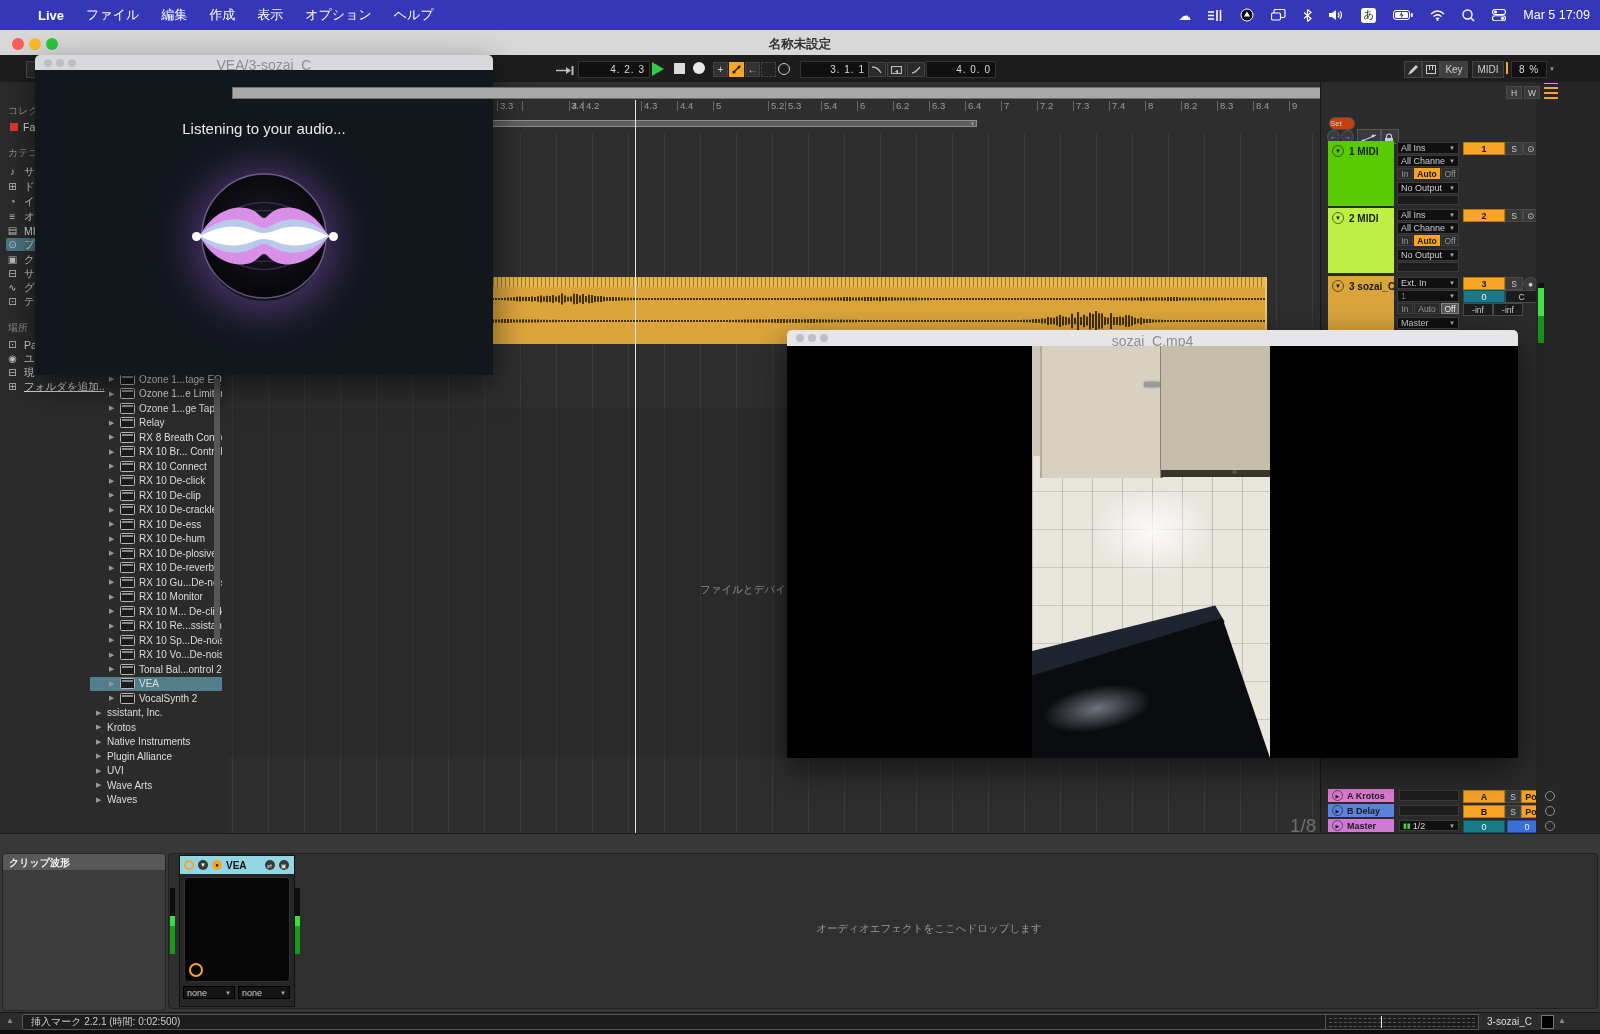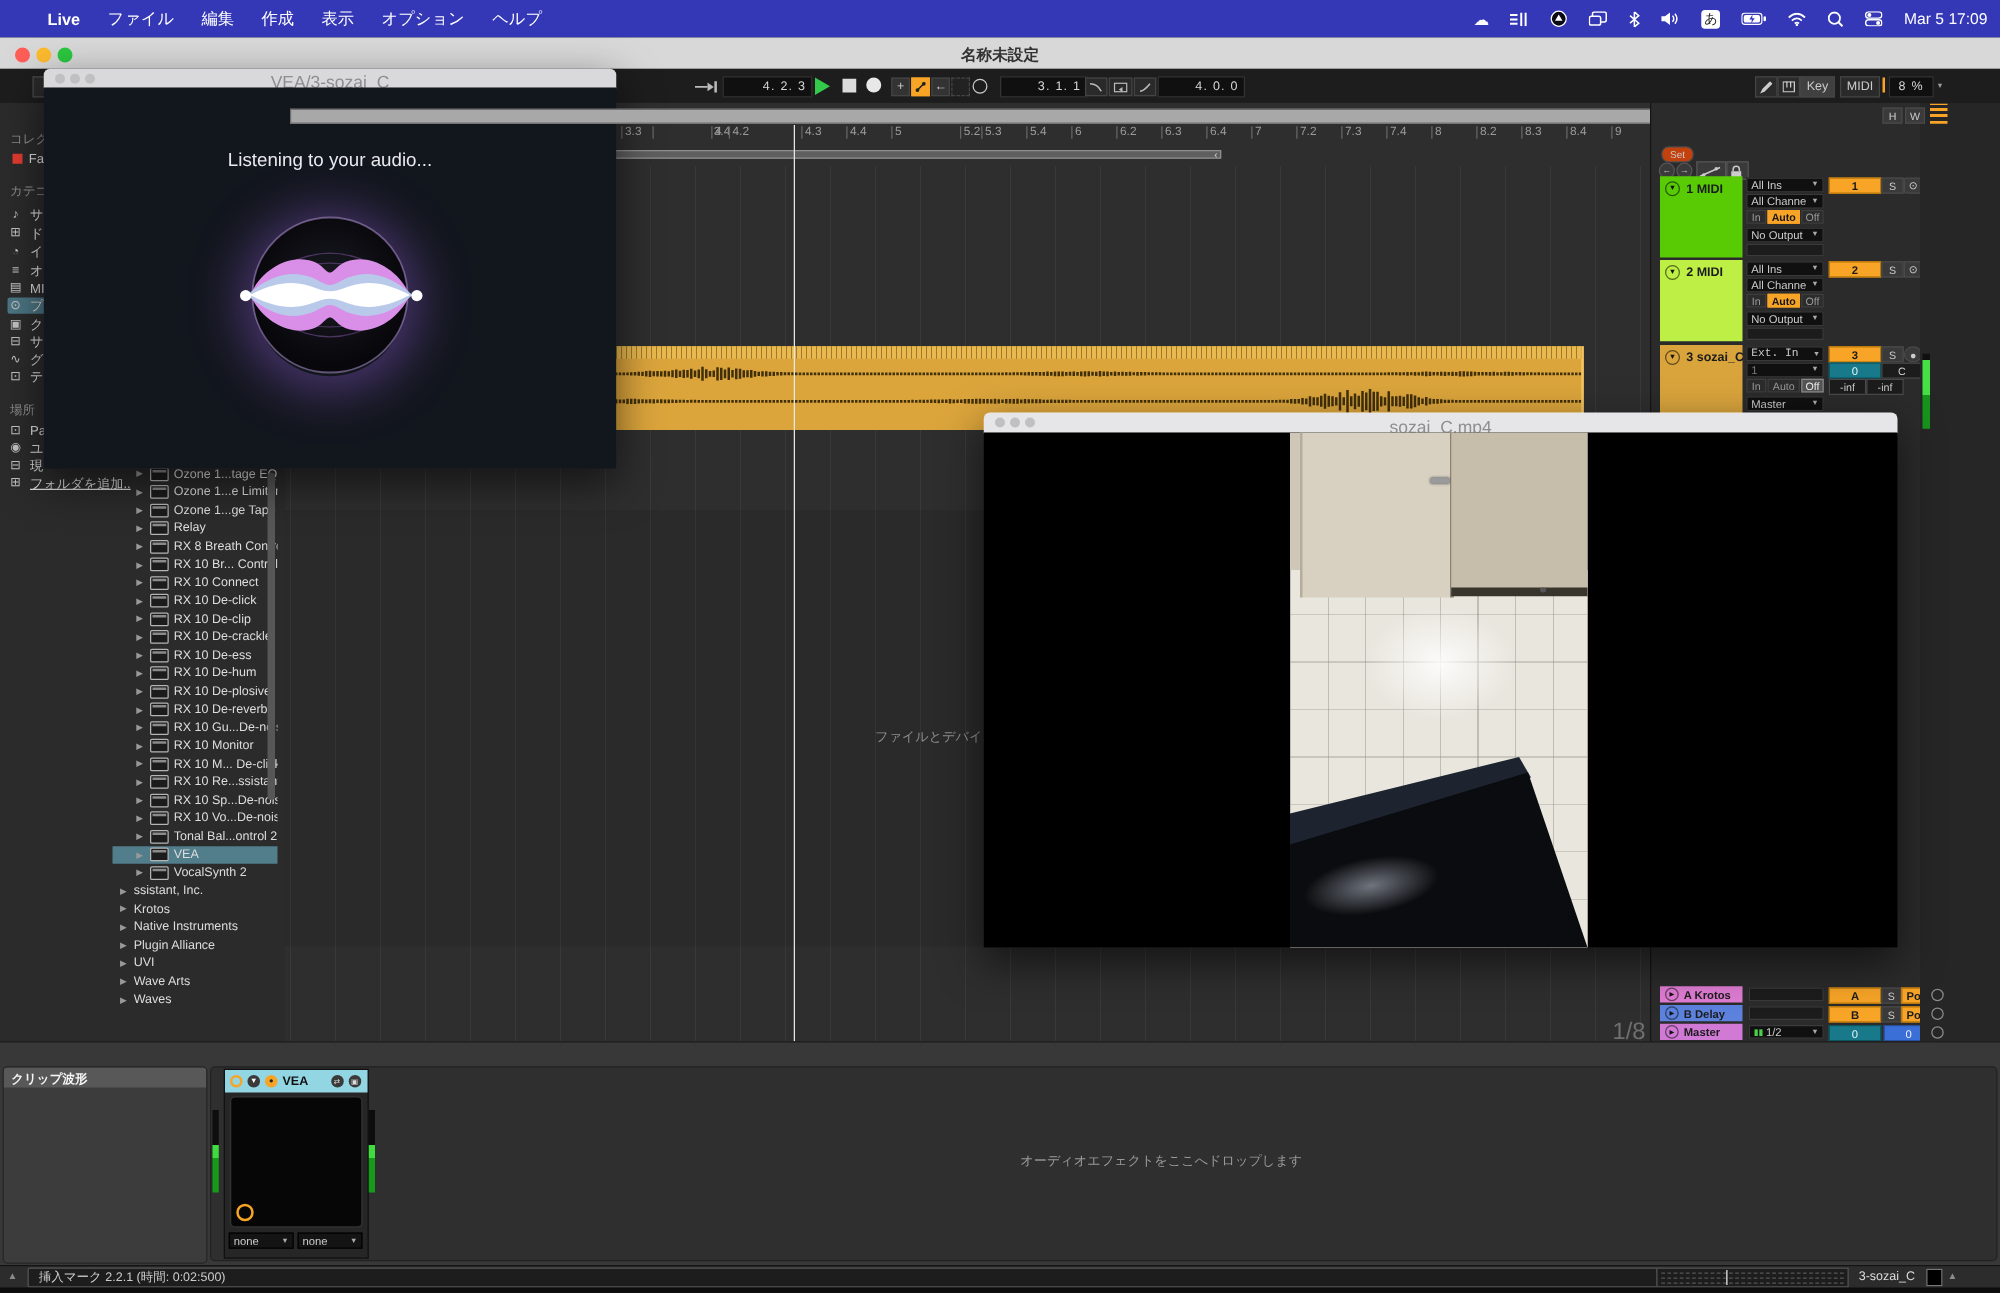--- a/index.html
+++ b/index.html
@@ -510,21 +510,21 @@
           <path d="M0 32.6L0 35.4M3 32.4L3 35.6M6 32.4L6 35.6M9 32.8L9 35.2M12 32.7L12 35.3M15 32.7L15 35.3M18 32.7L18 35.3M21 32.8L21 35.2M24 32.8L24 35.2M27 32.9L27 35.1M30 32.9L30 35.1M33 32.9L33 35.1M36 32.9L36 35.1M39 32.9L39 35.1M42 32.9L42 35.1M45 32.9L45 35.1M48 32.9L48 35.1M51 32.9L51 35.1M54 32.9L54 35.1M57 32.9L57 35.1M60 32.9L60 35.1M63 32.9L63 35.1M66 32.9L66 35.1M69 32.9L69 35.1M72 32.9L72 35.1M75 32.9L75 35.1M78 32.9L78 35.1M81 32.9L81 35.1M84 32.9L84 35.1M87 32.9L87 35.1M90 32.9L90 35.1M93 32.9L93 35.1M96 32.9L96 35.1M99 32.9L99 35.1M102 32.9L102 35.1M105 32.9L105 35.1M108 32.9L108 35.1M111 32.9L111 35.1M114 32.9L114 35.1M117 32.9L117 35.1M120 32.9L120 35.1M123 32.9L123 35.1M126 32.9L126 35.1M129 32.9L129 35.1M132 32.9L132 35.1M135 32.9L135 35.1M138 32.9L138 35.1M141 32.9L141 35.1M144 32.9L144 35.1M147 32.9L147 35.1M150 32.9L150 35.1M153 32.9L153 35.1M156 32.9L156 35.1M159 32.9L159 35.1M162 32.9L162 35.1M165 32.9L165 35.1M168 32.9L168 35.1M171 32.9L171 35.1M174 32.9L174 35.1M177 32.9L177 35.1M180 32.9L180 35.1M183 32.9L183 35.1M186 32.9L186 35.1M189 32.9L189 35.1M192 32.9L192 35.1M195 32.9L195 35.1M198 32.9L198 35.1M201 32.9L201 35.1M204 32.8L204 35.2M207 32.8L207 35.2M210 32.7L210 35.3M213 32.7L213 35.3M216 32.6L216 35.4M219 32.6L219 35.4M222 32.6L222 35.4M225 32.7L225 35.3M228 32.5L228 35.5M231 32.3L231 35.7M234 32.6L234 35.4M237 32.2L237 35.8M240 32.4L240 35.6M243 32.0L243 36.0M246 32.5L246 35.5M249 32.6L249 35.4M252 32.4L252 35.6M255 32.5L255 35.5M258 32.2L258 35.8M261 31.9L261 36.1M264 32.3L264 35.7M267 32.5L267 35.5M270 32.5L270 35.5M273 31.9L273 36.1M276 31.9L276 36.1M279 31.9L279 36.1M282 32.3L282 35.7M285 32.4L285 35.6M288 32.5L288 35.5M291 32.4L291 35.6M294 32.3L294 35.7M297 32.6L297 35.4M300 32.4L300 35.6M303 32.5L303 35.5M306 32.5L306 35.5M309 32.6L309 35.4M312 32.7L312 35.3M315 32.8L315 35.2M318 32.8L318 35.2M321 32.9L321 35.1M324 32.8L324 35.2M327 32.8L327 35.2M330 32.9L330 35.1M333 32.9L333 35.1M336 32.9L336 35.1M339 32.9L339 35.1M342 32.9L342 35.1M345 32.9L345 35.1M348 32.9L348 35.1M351 32.9L351 35.1M354 32.9L354 35.1M357 32.9L357 35.1M360 32.9L360 35.1M363 32.9L363 35.1M366 32.9L366 35.1M369 32.9L369 35.1M372 32.9L372 35.1M375 32.9L375 35.1M378 32.9L378 35.1M381 32.9L381 35.1M384 32.9L384 35.1M387 32.9L387 35.1M390 32.9L390 35.1M393 32.9L393 35.1M396 32.9L396 35.1M399 32.9L399 35.1M402 32.9L402 35.1M405 32.9L405 35.1M408 32.9L408 35.1M411 32.9L411 35.1M414 32.9L414 35.1M417 32.9L417 35.1M420 32.9L420 35.1M423 32.9L423 35.1M426 32.9L426 35.1M429 32.9L429 35.1M432 32.9L432 35.1M435 32.9L435 35.1M438 32.9L438 35.1M441 32.9L441 35.1M444 32.9L444 35.1M447 32.9L447 35.1M450 32.9L450 35.1M453 32.9L453 35.1M456 32.9L456 35.1M459 32.9L459 35.1M462 32.9L462 35.1M465 32.9L465 35.1M468 32.9L468 35.1M471 32.9L471 35.1M474 32.9L474 35.1M477 32.9L477 35.1M480 32.9L480 35.1M483 32.9L483 35.1M486 32.9L486 35.1M489 32.9L489 35.1M492 32.9L492 35.1M495 32.9L495 35.1M498 32.9L498 35.1M501 32.8L501 35.2M504 32.9L504 35.1M507 32.8L507 35.2M510 32.7L510 35.3M513 32.8L513 35.2M516 32.6L516 35.4M519 32.6L519 35.4M522 32.5L522 35.5M525 32.6L525 35.4M528 32.6L528 35.4M531 32.2L531 35.8M534 32.5L534 35.5M537 32.6L537 35.4M540 32.6L540 35.4M543 32.2L543 35.8M546 32.2L546 35.8M549 32.1L549 35.9M552 32.0L552 36.0M555 32.0L555 36.0M558 32.2L558 35.8M561 32.2L561 35.8M564 32.3L564 35.7M567 32.0L567 36.0M570 32.3L570 35.7M573 32.6L573 35.4M576 32.2L576 35.8M579 32.2L579 35.8M582 32.1L582 35.9M585 32.0L585 36.0M588 32.5L588 35.5M591 32.2L591 35.8M594 32.4L594 35.6M597 32.4L597 35.6M600 32.4L600 35.6M603 32.4L603 35.6M606 32.7L606 35.3M609 32.7L609 35.3M612 32.6L612 35.4M615 32.7L615 35.3M618 32.7L618 35.3M621 32.7L621 35.3M624 32.7L624 35.3M627 32.8L627 35.2M630 32.9L630 35.1M633 32.9L633 35.1M636 32.9L636 35.1M639 32.9L639 35.1M642 32.9L642 35.1M645 32.9L645 35.1M648 32.9L648 35.1M651 32.9L651 35.1M654 32.9L654 35.1M657 32.9L657 35.1M660 32.9L660 35.1M663 32.9L663 35.1M666 32.9L666 35.1M669 32.9L669 35.1M672 32.9L672 35.1M675 32.9L675 35.1M678 32.9L678 35.1M681 32.9L681 35.1M684 32.9L684 35.1M687 32.9L687 35.1M690 32.9L690 35.1M693 32.9L693 35.1M696 32.9L696 35.1M699 32.9L699 35.1M702 32.9L702 35.1M705 32.9L705 35.1M708 32.9L708 35.1M711 32.9L711 35.1M714 32.9L714 35.1M717 32.9L717 35.1M720 32.9L720 35.1M723 32.9L723 35.1M726 32.9L726 35.1M729 32.9L729 35.1M732 32.9L732 35.1M735 32.9L735 35.1M738 32.9L738 35.1M741 32.9L741 35.1M744 32.9L744 35.1M747 32.9L747 35.1M750 32.9L750 35.1M753 32.9L753 35.1M756 32.9L756 35.1M759 32.9L759 35.1M762 32.9L762 35.1M765 32.9L765 35.1M768 32.9L768 35.1M771 32.9L771 35.1M774 32.9L774 35.1M777 32.9L777 35.1M780 32.9L780 35.1M783 32.9L783 35.1M786 32.9L786 35.1M789 32.9L789 35.1M792 32.9L792 35.1M795 32.8L795 35.2M798 32.8L798 35.2M801 32.7L801 35.3M804 32.2L804 35.8M807 32.1L807 35.9M810 32.2L810 35.8M813 31.4L813 36.6M816 31.7L816 36.3M819 29.9L819 38.1M822 30.8L822 37.2M825 30.7L825 37.3M828 29.6L828 38.4M831 28.0L831 40.0M834 29.6L834 38.4M837 30.0L837 38.0M840 30.7L840 37.3M843 26.7L843 41.3M846 30.8L846 37.2M849 24.9L849 43.1M852 30.0L852 38.0M855 27.7L855 40.3M858 29.6L858 38.4M861 25.7L861 42.3M864 26.9L864 41.1M867 24.1L867 43.9M870 26.3L870 41.7M873 26.4L873 41.6M876 29.9L876 38.1M879 30.7L879 37.3M882 25.9L882 42.1M885 30.0L885 38.0M888 30.0L888 38.0M891 29.6L891 38.4M894 30.3L894 37.7M897 28.3L897 39.7M900 28.3L900 39.7M903 29.3L903 38.7M906 30.7L906 37.3M909 31.8L909 36.2M912 30.6L912 37.4M915 31.7L915 36.3M918 32.1L918 35.9M921 32.1L921 35.9M924 32.4L924 35.6M927 32.7L927 35.3M930 32.7L930 35.3M933 32.8L933 35.2M936 32.9L936 35.1M939 32.9L939 35.1M942 32.9L942 35.1M945 32.9L945 35.1M948 32.9L948 35.1M951 32.9L951 35.1M954 32.9L954 35.1M957 32.9L957 35.1M960 32.9L960 35.1M963 32.9L963 35.1M966 32.9L966 35.1M969 32.9L969 35.1M972 32.9L972 35.1M975 32.9L975 35.1M978 32.9L978 35.1M981 32.9L981 35.1M984 32.9L984 35.1M987 32.9L987 35.1M990 32.9L990 35.1M993 32.9L993 35.1M996 32.9L996 35.1M999 32.9L999 35.1M1002 32.9L1002 35.1M1005 32.9L1005 35.1M1008 32.9L1008 35.1M1011 32.9L1011 35.1M1014 32.9L1014 35.1M1017 32.9L1017 35.1M1020 32.9L1020 35.1M1023 32.9L1023 35.1M1026 32.9L1026 35.1M1029 32.9L1029 35.1M1032 32.9L1032 35.1M1035 32.9L1035 35.1" stroke="#42300a" stroke-width="2"></path>
         </svg>
     </div>
     <div class="drop-hint" style="left:472px;top:501px;">ファイルとデバイスをこ</div>
     <div class="playhead" style="left:407px;"></div>
     <div class="gridval">1/8</div>
 
   </div>
 
   <div class="theaders">
-    <div class="abs" style="left:8px;top:35px;width:24px;height:11px;background:#c2410c;border:1px solid #4c4c4c;border-radius:6px;color:#ccc;font-size:8px;text-align:center;line-height:11px;">Set</div>
+    <div class="abs" style="left:8px;top:35px;width:24px;height:11px;background:#c2410c;border:1px solid #4c4c4c;border-radius:6px;color:#ccc;font-size:8px;text-align:left;line-height:11px;">Set</div>
     <div class="abs" style="left:6px;top:48px;width:11px;height:11px;border-radius:50%;background:#3a3a3a;border:1px solid #555;color:#bbb;font-size:7px;text-align:center;line-height:11px;">←</div>
     <div class="abs" style="left:20px;top:48px;width:11px;height:11px;border-radius:50%;background:#3a3a3a;border:1px solid #555;color:#bbb;font-size:7px;text-align:center;line-height:11px;">→</div>
     <div class="abs" style="left:36px;top:47px;width:22px;height:13px;background:#3a3a3a;border:1px solid #555;"><svg width="20" height="11">
           <line x1="2" y1="9" x2="18" y2="2" stroke="#ccc" stroke-width="1.2"></line>
           <circle cx="5" cy="8" r="1.4" fill="#ccc"></circle>
           <circle cx="15" cy="3" r="1.4" fill="#ccc"></circle>
         </svg></div>
     <div class="abs" style="left:60px;top:47px;width:16px;height:13px;background:#3a3a3a;border:1px solid #555;"><svg width="14" height="11">
           <rect x="3" y="5" width="8" height="5" fill="#ccc"></rect>
           <path d="M4.5 5 V3.5 A2.5 2.5 0 0 1 9.5 3.5 V5" fill="none" stroke="#ccc" stroke-width="1.2"></path>
@@ -588,21 +588,21 @@
     <div class="sbtn" style="left:184px;top:127px;width:16px;height:11px;">S</div>
     <div class="sbtn" style="left:202px;top:127px;width:13px;height:11px;">⊙</div>
 
     <div class="abs" style="left:7px;top:194px;width:66px;height:67px;">
         <div style="width: 100%; height: 100%; background: rgb(217, 164, 60);" id="t2color"></div>
       </div>
     <div class="tname" style="left:11px;top:198px;">
         <span class="dcirc">▼</span>
         <span>3 sozai_C</span>
       </div>
-    <div class="cbox" style="left:76px;top:195px;width:62px;height:12px;font-family:Liberation Mono, monospace;">
+    <div class="cbox" style="left:76px;top:195px;width:62px;height:12px;">
         <span>Ext. In</span>
         <span class="dd">▼</span>
       </div>
     <div class="cbox" style="left:76px;top:208px;width:62px;height:12px;color:#777;">
         <span>1</span>
         <span class="dd">▼</span>
       </div>
     <div class="seg" style="left:76px;top:221px;">
       <div style="width:16px;">In</div>
         <div style="width:26px;">Auto</div>

